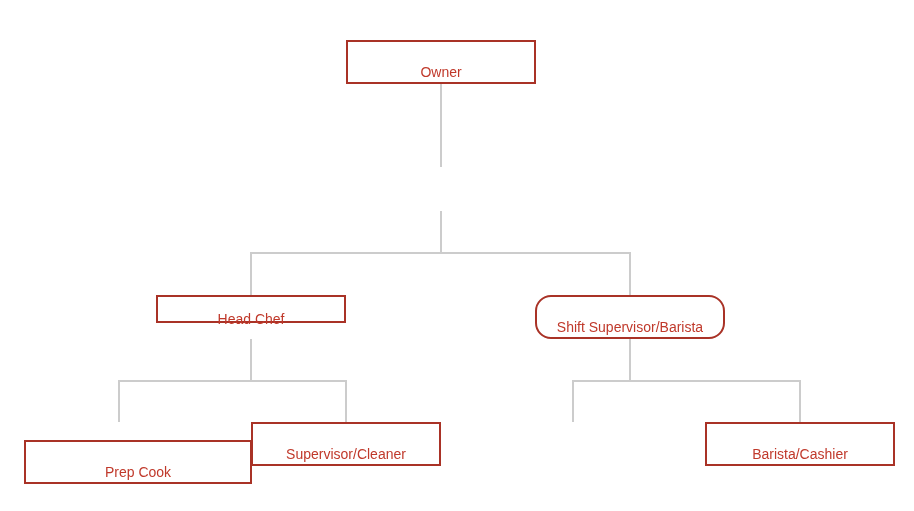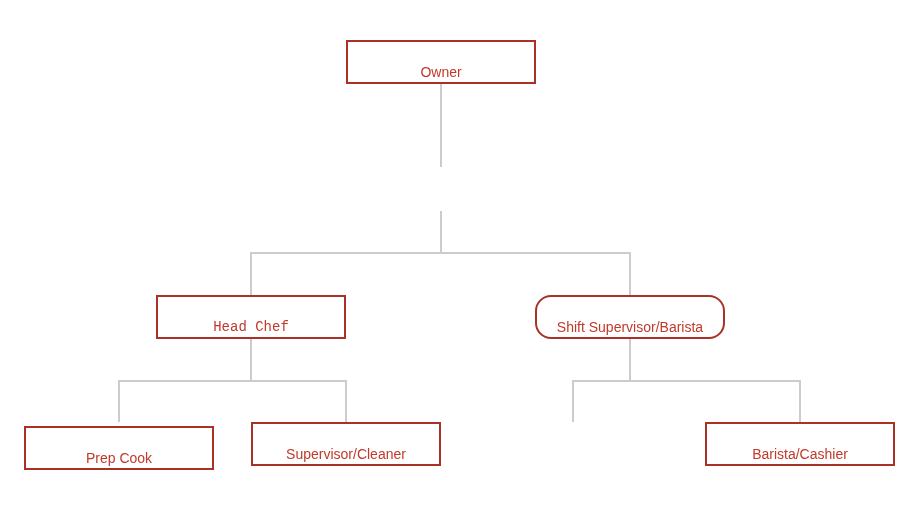--- a/index.html
+++ b/index.html
@@ -56,27 +56,27 @@
     <div class="connector" style="left: 118px; top: 380px; width: 229px; height: 2px;"></div>
     <div class="connector" style="left: 118px; top: 381px; width: 2px; height: 41px;"></div>
     <div class="connector" style="left: 345px; top: 381px; width: 2px; height: 41px;"></div>
     <div class="connector" style="left: 629px; top: 339px; width: 2px; height: 42px;"></div>
     <div class="connector" style="left: 572px; top: 380px; width: 229px; height: 2px;"></div>
     <div class="connector" style="left: 572px; top: 381px; width: 2px; height: 41px;"></div>
     <div class="connector" style="left: 799px; top: 381px; width: 2px; height: 41px;"></div>
     <div class="node" style="left: 346px; top: 40px; width: 190px; height: 44px;">
       <span>Owner</span>
     </div>
-    <div class="node" style="left: 156px; top: 295px; width: 190px; height: 44px; font-family: Liberation Mono, monospace;">
+    <div class="node" style="left: 156px; top: 295px; width: 190px; height: 28px;">
       <span>Head Chef</span>
     </div>
     <div class="node" style="left: 535px; top: 295px; width: 190px; height: 44px; border-radius: 16px;">
       <span>Shift Supervisor/Barista</span>
     </div>
-    <div class="node" style="left: 24px; top: 426px; width: 190px; height: 44px;">
+    <div class="node" style="left: 24px; top: 440px; width: 228px; height: 44px;">
       <span>Prep Cook</span>
     </div>
     <div class="node" style="left: 251px; top: 422px; width: 190px; height: 44px;">
       <span>Supervisor/Cleaner</span>
     </div>
     <div class="node" style="left: 705px; top: 422px; width: 190px; height: 44px; text-align: right;">
       <span>Barista/Cashier</span>
     </div>
   </div>
 

